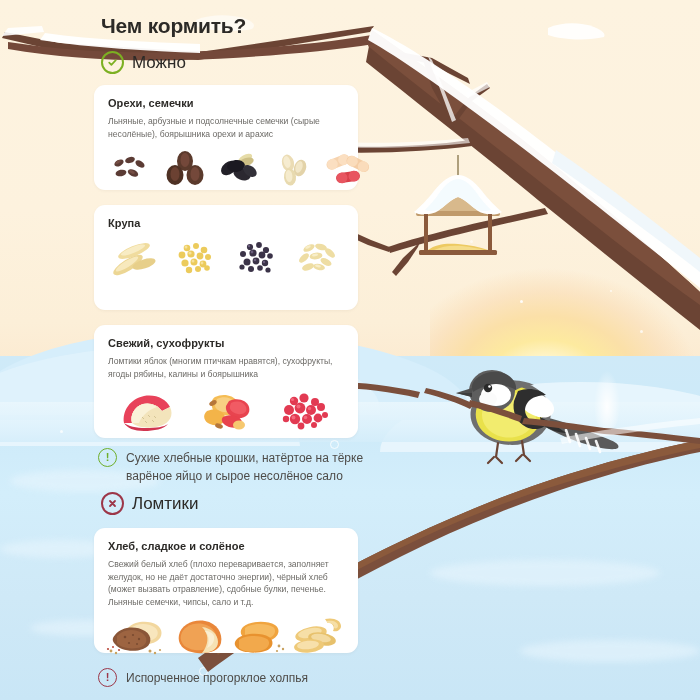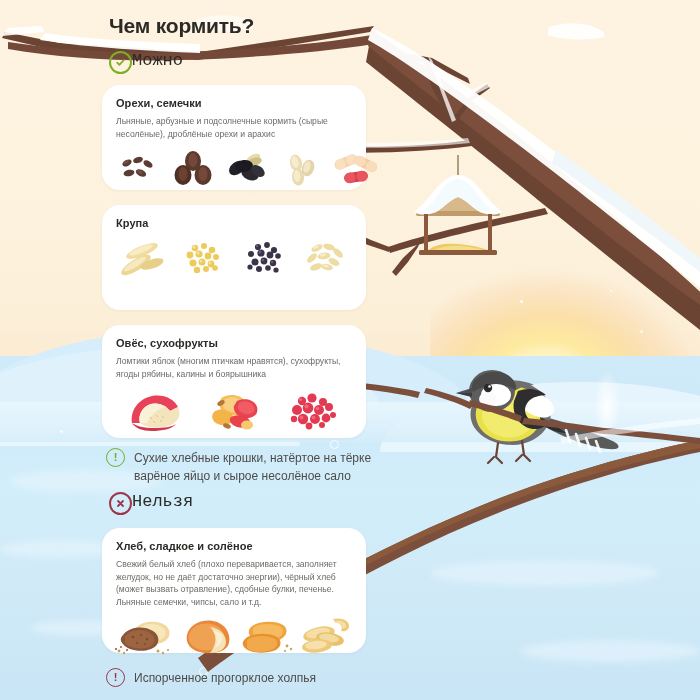--- a/index.html
+++ b/index.html
@@ -63,44 +63,44 @@
   
   .branch-wrap{position:absolute;inset:0;pointer-events:none;}
 
   
   .feeder{position:absolute;left:408px;top:155px;width:120px;height:100px;}
 
   
   .bird{position:absolute;left:448px;top:355px;width:190px;height:110px;}
 
   
-  .content{position:absolute;left:8px;top:0;width:380px;height:700px;}
+  .content{position:absolute;left:0;top:0;width:380px;height:700px;}
 
   .page-title{
     position:absolute;left:101px;top:14px;
     font-size:21px;font-weight:bold;color:#2c2a27;letter-spacing:-.2px;
   }
 
   .section-head{
-    position:absolute;display:flex;align-items:flex-start;font-family:Liberation Mono, monospace;
+    position:absolute;display:flex;align-items:center;gap:8px;
   }
   .section-head .sh-label{font-size:17px;color:#2c2a27;}
   #sec-ok{left:101px;top:51px;}
   #sec-no{left:101px;top:492px;}
 
   .ring-icon{
     width:19px;height:19px;border-radius:50%;
     display:flex;align-items:center;justify-content:center;flex:0 0 auto;
   }
   .ring-ok{border:2px solid #7cb022;}
   .ring-no{border:2px solid #9c3648;}
 
   .card{
     position:absolute;left:94px;width:264px;
-    background:#ffffff;border-radius:18px;
+    background:#ffffff;border-radius:11px;
     box-shadow:0 1px 3px rgba(120,105,80,.07);
   }
   .card-title{
     font-size:11px;font-weight:bold;color:#2c2a27;
     margin:12px 0 0 14px;letter-spacing:.05px;
   }
   .card-desc{
     font-size:8.6px;line-height:1.48;color:#6c6a66;
     margin:6px 14px 0 14px;
   }
@@ -314,21 +314,21 @@
       <span class="ring-icon ring-ok">
         <svg width="11" height="11" viewBox="0 0 11 11">
           <path d="M2.2,5.6 L4.4,7.8 L8.8,3.2" stroke="#7cb022" stroke-width="1.7" fill="none" stroke-linecap="round" stroke-linejoin="round"></path>
         </svg>
       </span>
       <span class="sh-label">Можно</span>
     </div>
 
     <div class="card" id="card-nuts">
       <div class="card-title">Орехи, семечки</div>
-      <div class="card-desc">Льняные, арбузные и подсолнечные кормить (сырые несолёные), дроблёные орехи и  арахис</div>
+      <div class="card-desc">Льняные, арбузные и подсолнечные семечки (сырые несолёные), боярышника орехи и  арахис</div>
       <div class="food-row">
         <div class="food-cell">
           <svg width="54" height="42" viewBox="0 0 54 42">
             <g fill="#5b3b34">
               <ellipse cx="15" cy="14" rx="5" ry="3" transform="rotate(-28 15 14)"></ellipse>
               <ellipse cx="26" cy="11" rx="5" ry="3" transform="rotate(-18 26 11)"></ellipse>
               <ellipse cx="36" cy="15" rx="5" ry="3" transform="rotate(32 36 15)"></ellipse>
               <ellipse cx="17" cy="24" rx="5.5" ry="3.2" transform="rotate(-12 17 24)"></ellipse>
               <ellipse cx="29" cy="24" rx="5.5" ry="3.2" transform="rotate(24 29 24)"></ellipse>
             </g>
@@ -469,21 +469,21 @@
               <ellipse cx="17" cy="9" rx="3" ry="1.3" transform="rotate(-26 17 9)"></ellipse>
               <ellipse cx="24" cy="17" rx="3" ry="1.3" transform="rotate(-8 24 17)"></ellipse>
               <ellipse cx="27" cy="28" rx="3" ry="1.3" transform="rotate(12 27 28)"></ellipse>
             </g>
           </svg>
         </div>
       </div>
     </div>
 
     <div class="card" id="card-berry">
-      <div class="card-title">Овёс, сухофрукты</div>
+      <div class="card-title">Свежий, сухофрукты</div>
       <div class="card-desc">Ломтики яблок (многим птичкам нравятся), сухофрукты, ягоды рябины, калины и боярышника</div>
       <div class="food-row" style="justify-content:space-around;">
         <div class="food-cell" style="width:66px;">
           <svg width="66" height="42" viewBox="0 0 66 42">
             <path d="M12,34 C10,22 18,10 32,7 C44,5 54,10 58,18 L50,22
                      C46,16 38,13 31,15 C22,18 18,26 20,34 Z" fill="#e8425a"></path>
             <path d="M20,34 C18,26 22,18 31,15 C38,13 46,16 50,22 L58,18
                      C62,26 58,34 48,37 C38,40 26,39 20,34 Z" fill="#f3e4bb"></path>
             <path d="M20,34 C18,26 22,18 31,15 C36,14 41,15 45,18
                      C38,20 30,26 27,34 Z" fill="#faf2d8"></path>
@@ -546,21 +546,21 @@
       <span class="bang-icon bang-ok">!</span>
       <span class="note-text">Сухие хлебные крошки, натёртое на тёрке варёное яйцо и сырое несолёное сало</span>
     </div>
 
     <div class="section-head" id="sec-no">
       <span class="ring-icon ring-no">
         <svg width="11" height="11" viewBox="0 0 11 11">
           <path d="M3,3 L8,8 M8,3 L3,8" stroke="#9c3648" stroke-width="1.8" stroke-linecap="round"></path>
         </svg>
       </span>
-      <span class="sh-label">Нельзя</span>
+      <span class="sh-label">Ломтики</span>
     </div>
 
     <div class="card" id="card-bread">
       <div class="card-title">Хлеб, сладкое и солёное</div>
       <div class="card-desc">Свежий белый хлеб (плохо переваривается, заполняет желудок, но не даёт достаточно энергии), чёрный хлеб (может вызвать отравление), сдобные булки, печенье. Льняные семечки, чипсы, сало и т.д.</div>
       <div class="food-row">
         <div class="food-cell" style="width:62px;">
           <svg width="62" height="42" viewBox="0 0 62 42">
             <path d="M24,12 C30,6 44,5 52,10 C58,14 58,22 52,26 C44,31 30,31 24,26
                      C19,22 19,16 24,12 Z" fill="#f2d79e"></path>

